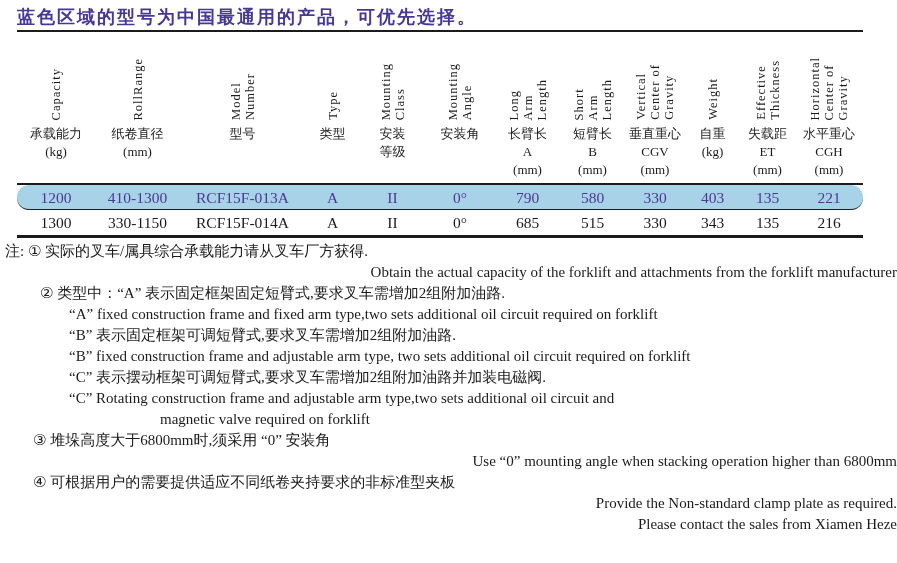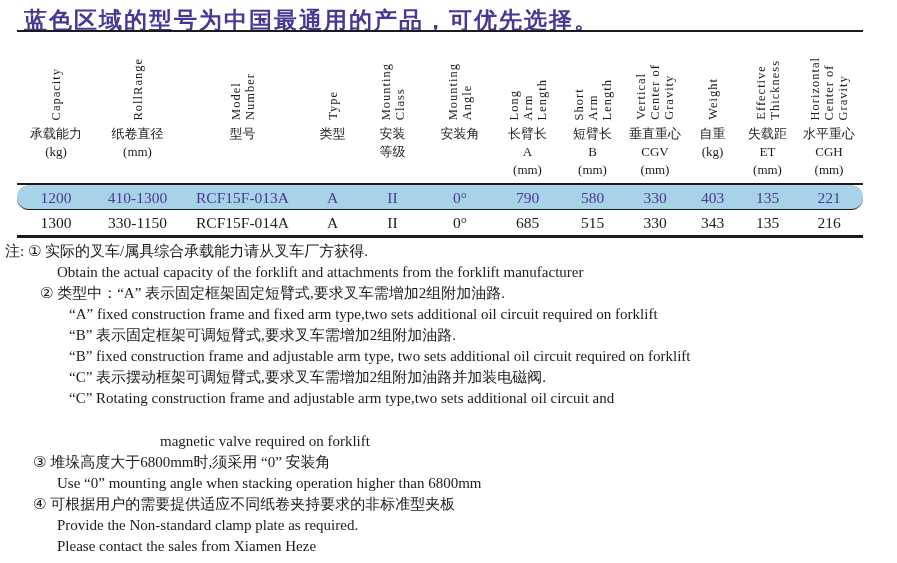--- a/index.html
+++ b/index.html
@@ -7,22 +7,22 @@
   .page {
     position:relative;
     width:897px; height:563px;
     background:#ffffff;
     overflow:hidden;
     font-family:"Liberation Serif","DejaVu Serif","DejaVu Sans",serif;
     color:#1b1b1b;
   }
   
   .doc-title {
-    position:absolute; top:5px; left:24px;
-    font-size:23px; font-weight:bold; letter-spacing:2px;
+    position:absolute; top:5px; left:17px;
+    font-size:18px; font-weight:bold; letter-spacing:2px;
     color:#483895;
   }
   .title-underline {
     position:absolute; top:30px; left:17px;
     width:846px; height:2px; background:#1b1b1b;
   }
   
   .spec-table { position:absolute; top:36px; left:17px; width:846px; }
   .header-row { display:flex; height:147px; align-items:flex-end; }
   .hcol {
@@ -57,24 +57,24 @@
   .drow .cell:nth-child(7){width:65px} .drow .cell:nth-child(8){width:65px}
   .drow .cell:nth-child(9){width:60px} .drow .cell:nth-child(10){width:55px}
   .drow .cell:nth-child(11){width:55px}.drow .cell:nth-child(12){width:68px}
   
   .notes { position:absolute; top:241px; left:0; width:897px; }
   .note-line {
     font-size:15px; line-height:21px; white-space:nowrap;
     color:#1b1b1b;
   }
   .ind0 { padding-left:5px; }
-  .ind1 { padding-left:57px; }
+  .ind1 { padding-left:57px;text-align:right; }
   .ind2 { padding-left:40px; }
   .ind3 { padding-left:69px; }
-  .ind4 { padding-left:160px;margin-top:22px; }
+  .ind4 { padding-left:160px; }
   .ind5 { padding-left:33px; }
   .ind6 { padding-left:30px; }
 </style>
 </head>
 <body>
 
 <div class="page">
 
   <div class="doc-title">蓝色区域的型号为中国最通用的产品，可优先选择。</div>
 

